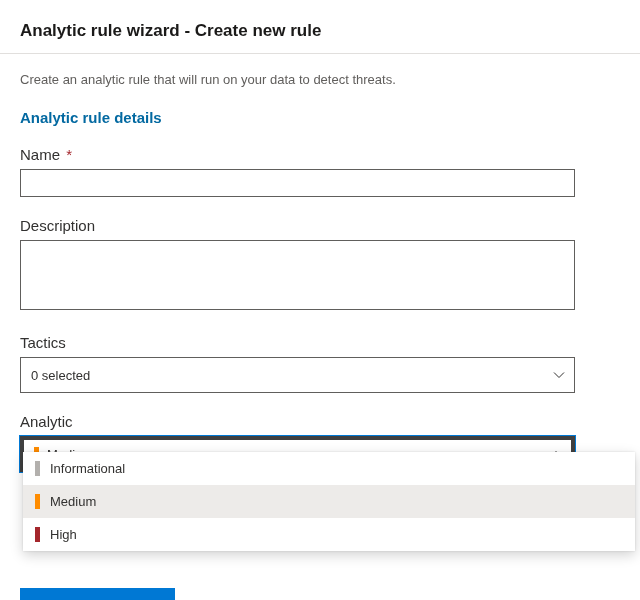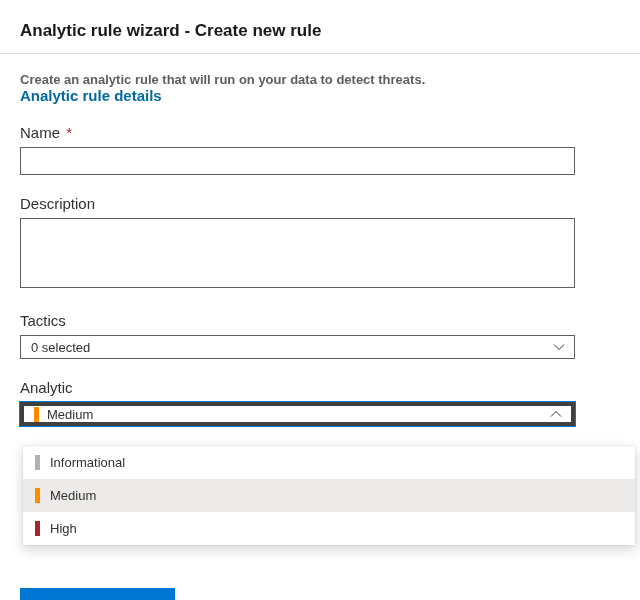--- a/index.html
+++ b/index.html
@@ -21,21 +21,21 @@
       font-weight: 600;
       color: #1b1a19;
       margin-top: 11px;
     }
     .content {
       padding: 18px 20px 0 20px;
     }
     .intro {
       font-size: 13px;
       color: #605e5c;
-      font-weight: bold;
+      margin-bottom: 22px;
     }
     .section-title {
       font-size: 15px;
       font-weight: 600;
       color: #0369a1;
       margin-bottom: 20px;
     }
     .field {
       margin-bottom: 20px;
     }
@@ -61,21 +61,21 @@
       width: 555px;
       height: 70px;
       border: 1px solid #605e5c;
       font-size: 13px;
       padding: 6px 8px;
       background: #fff;
       resize: none;
     }
     .select-box {
       width: 555px;
-      height: 24px;
+      height: 36px;
       border: 1px solid #605e5c;
       background: #fff;
       display: flex;
       align-items: center;
       justify-content: space-between;
       padding: 0 8px 0 10px;
       font-size: 13px;
       cursor: pointer;
       position: relative;
     }
@@ -100,21 +100,21 @@
       width: 5px;
       height: 15px;
       display: inline-block;
     }
     .sev-bar.info { background: #b3b0ad; }
     .sev-bar.low { background: #f2d302; }
     .sev-bar.medium { background: #ff8c00; }
     .sev-bar.high { background: #a4262c; }
     .dropdown {
       position: absolute;
-      top: 40px;
+      top: 12px;
       left: -1px;
       width: 612px;
       background: #fff;
       border: none;
       box-shadow: 0 4px 12px rgba(0,0,0,0.18), 0 0 2px rgba(0,0,0,0.12);
       z-index: 10;
     }
     .dropdown-item {
       display: flex;
       align-items: center;

